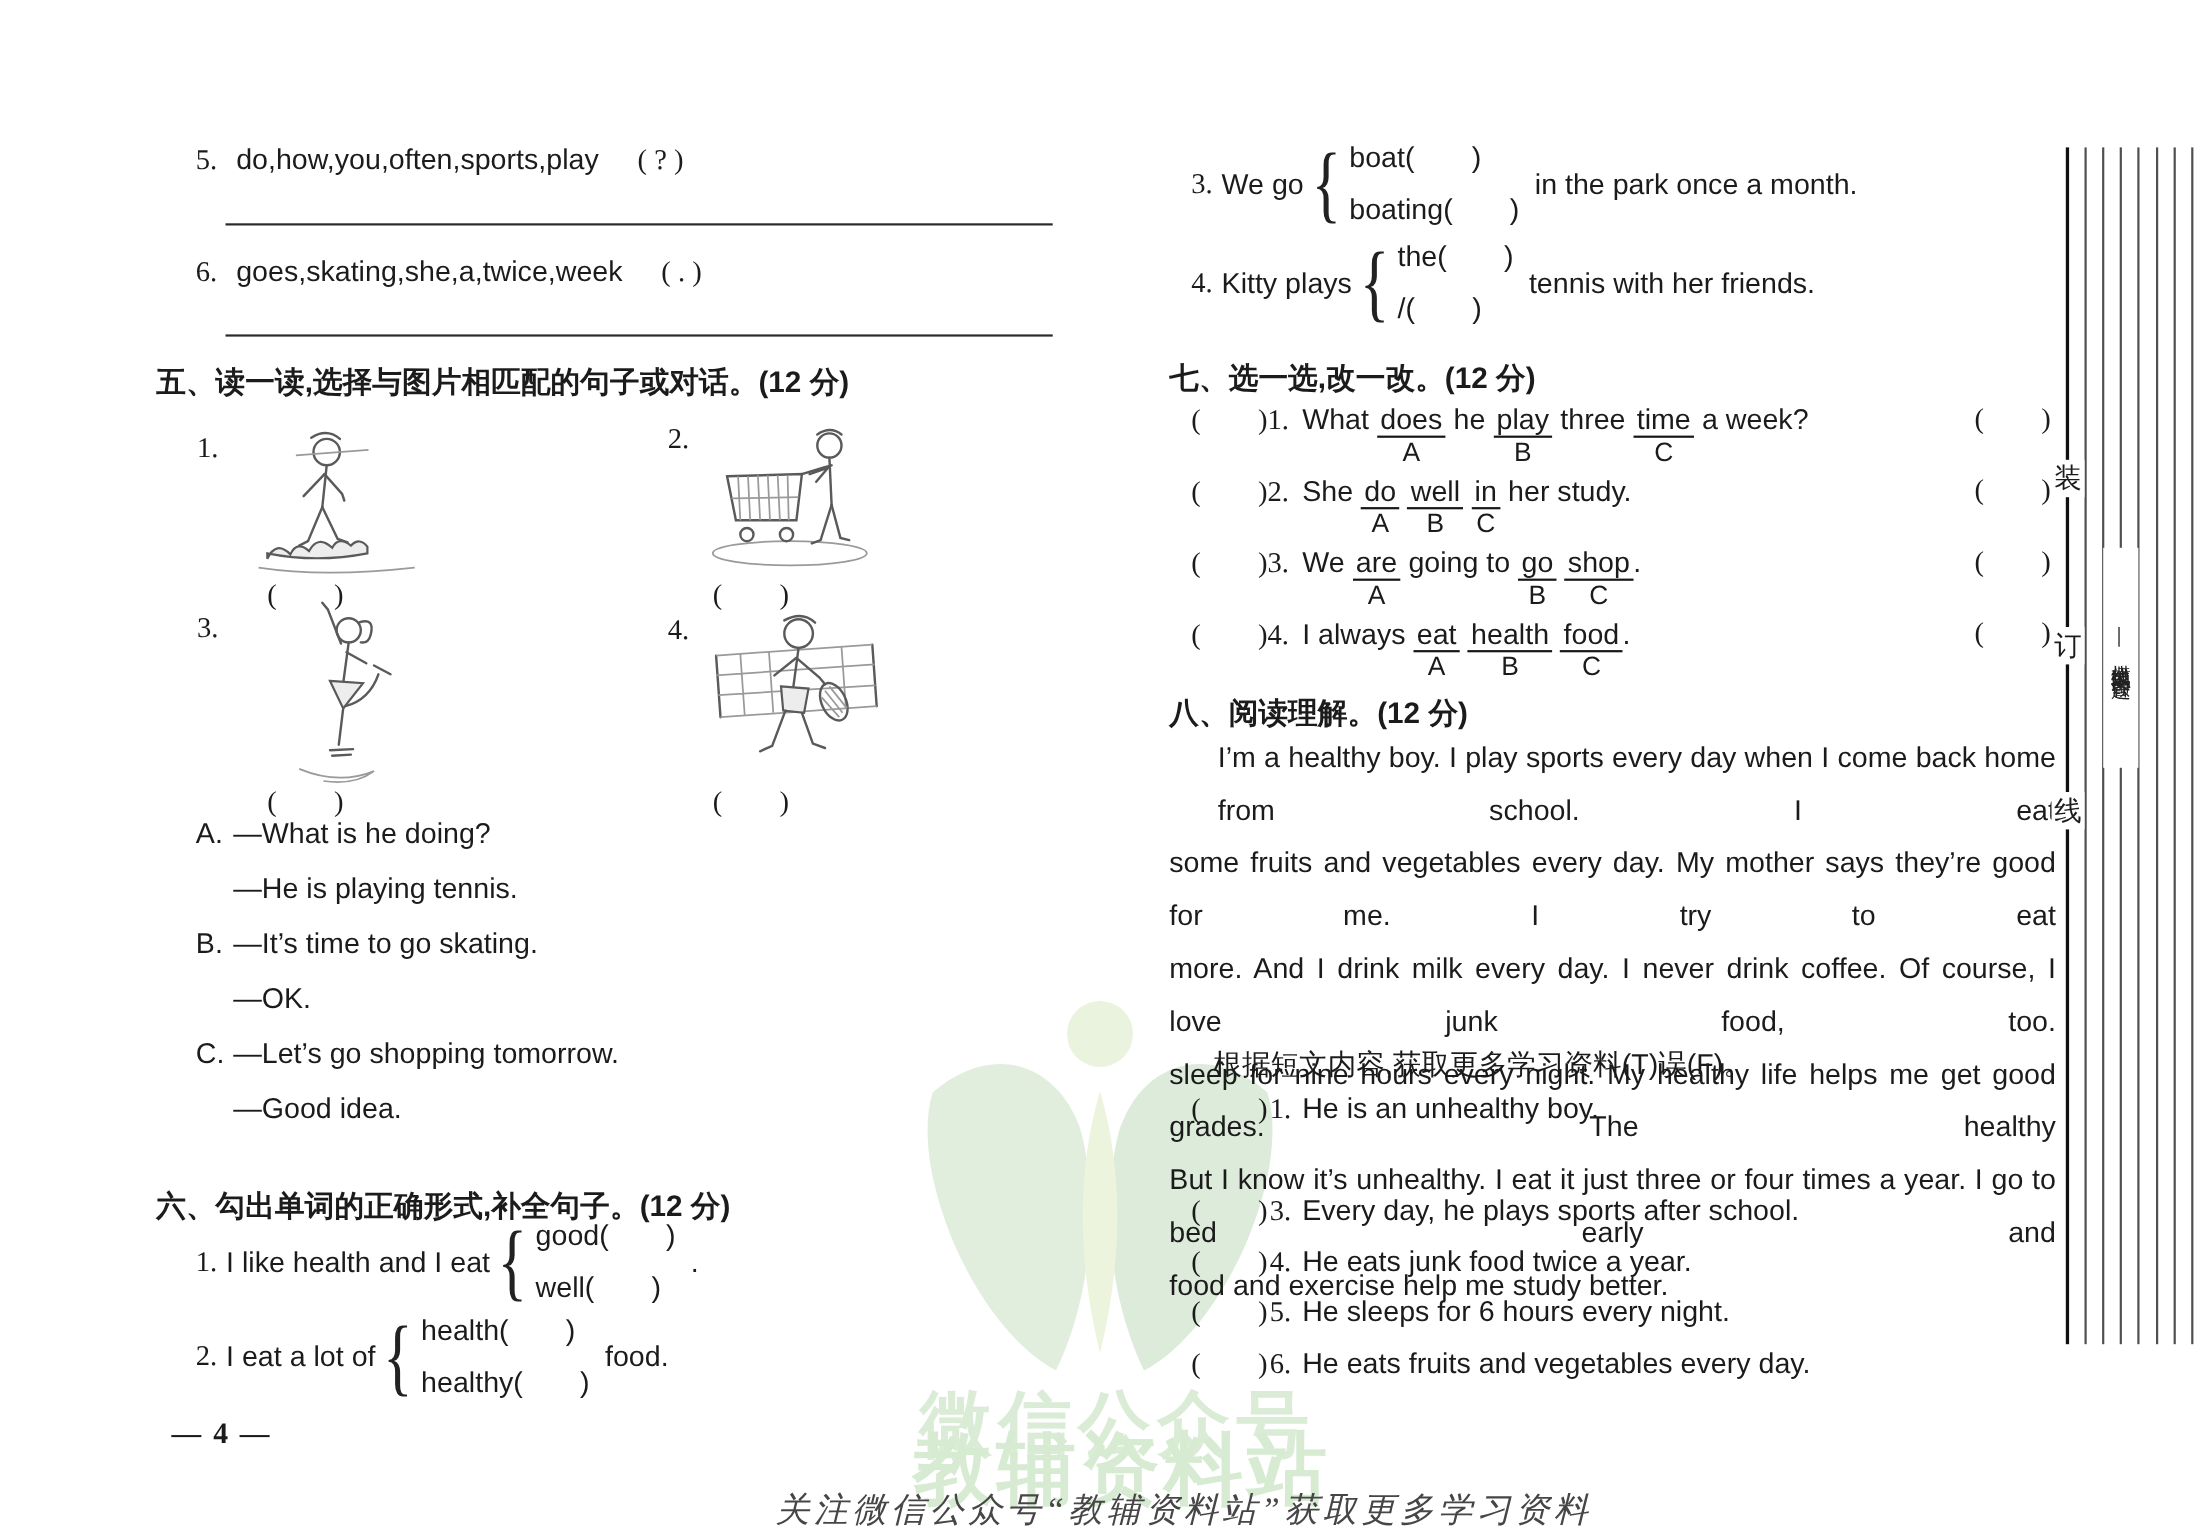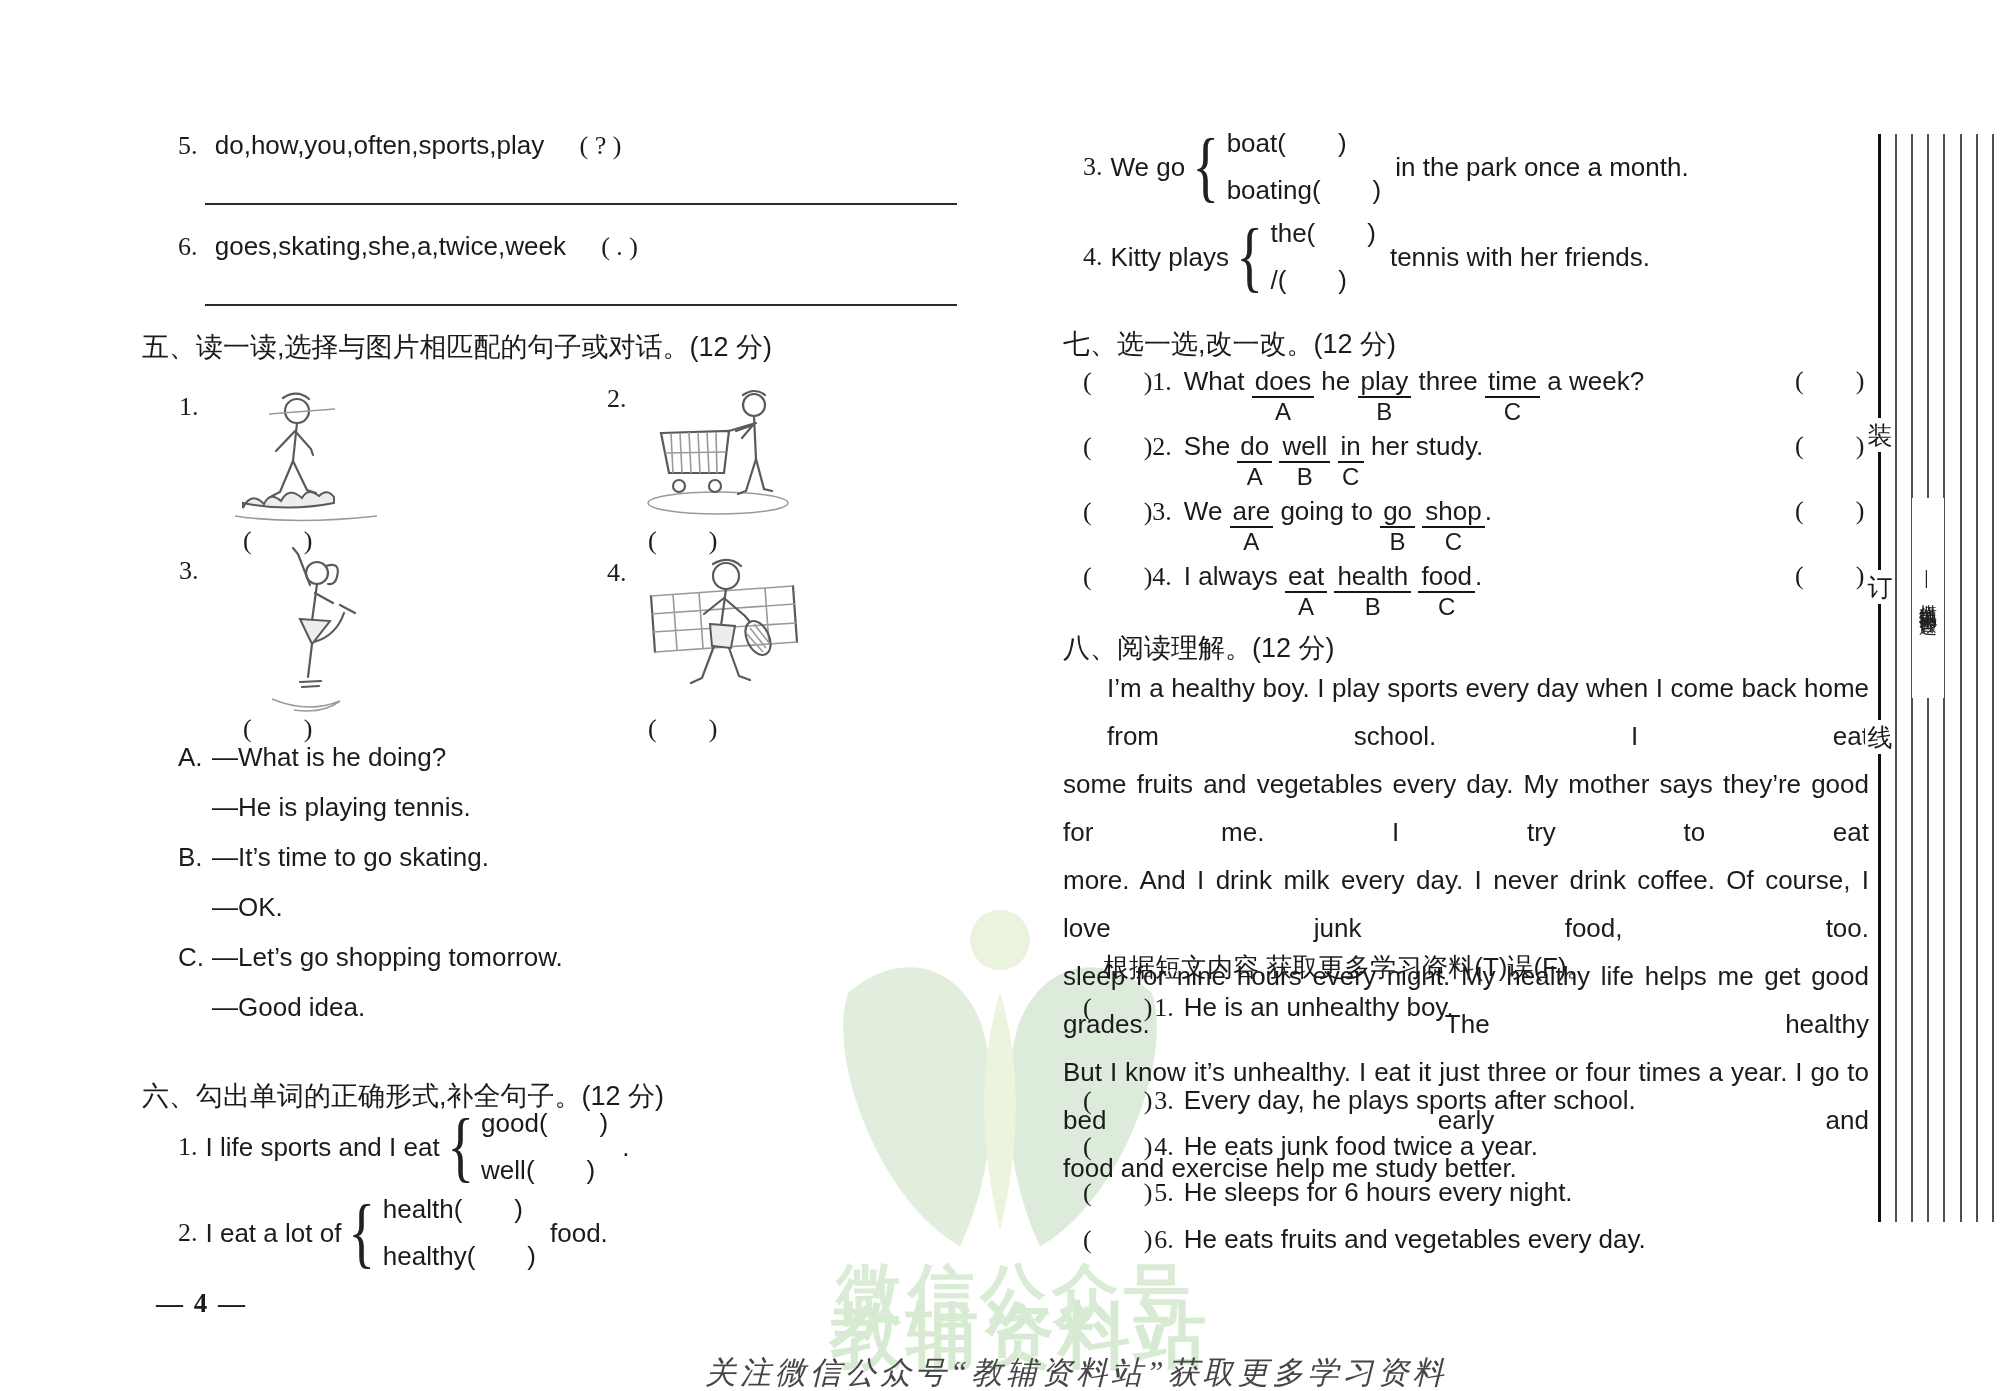--- a/index.html
+++ b/index.html
@@ -4,21 +4,21 @@
 <style>
   * { margin:0; padding:0; box-sizing:border-box; }
   body { background:#888; }
   .page {
     position:relative; width:2000px; height:1391px; margin:0 auto;
     background:#ffffff; overflow:hidden; color:#1b1b1b;
     font-family:"Liberation Sans", sans-serif; font-size:26px;
   }
   .abs { position:absolute; }
   .num, .serif { font-family:"Liberation Serif", serif; }
-  .hdr { font-weight:400; font-size:27px; white-space:nowrap; }
+  .hdr { font-weight:700; font-size:27px; white-space:nowrap; }
   .row { white-space:nowrap; }
   .hline { position:absolute; border-top:2px solid #2a2a2a; }
   .blank { font-family:"Liberation Serif", serif; }
   
   .pnum { font-family:"Liberation Serif", serif; font-size:26px; }
   .sketch svg { display:block; }
   .sk { stroke:#5a5a5a; stroke-width:2.2; fill:none; stroke-linecap:round; }
   .skf { stroke:#5a5a5a; stroke-width:2; fill:#ededed; }
   .skl { stroke:#9a9a9a; stroke-width:1.6; fill:none; }
   
@@ -174,21 +174,21 @@
       <div class="dlg-row" style="top:100px;"><span class="dlg-label">B.</span><span>—It’s time to go skating.</span></div>
       <div class="dlg-row" style="top:150px;left:34px;"><span>—OK.</span></div>
       <div class="dlg-row" style="top:200px;"><span class="dlg-label">C.</span><span>—Let’s go shopping tomorrow.</span></div>
       <div class="dlg-row" style="top:250px;left:34px;"><span>—Good idea.</span></div>
     </div>
 
     <div class="abs hdr" style="left:142px;top:1078px;">六、勾出单词的正确形式,补全句子。(12 分)</div>
 
     <div class="brace-item" style="left:178px;top:1106px;">
       <span class="num">1.</span>
-      <span class="pre">I life sports and I eat</span>
+      <span class="pre">I like health and I eat</span>
       <span class="brace">{</span>
       <span class="opts">
         <span>good(　　)</span>
         <span>well(　　)</span>
       </span>
       <span class="post">.</span>
     </div>
 
     <div class="brace-item" style="left:178px;top:1192px;">
       <span class="num">2.</span>

